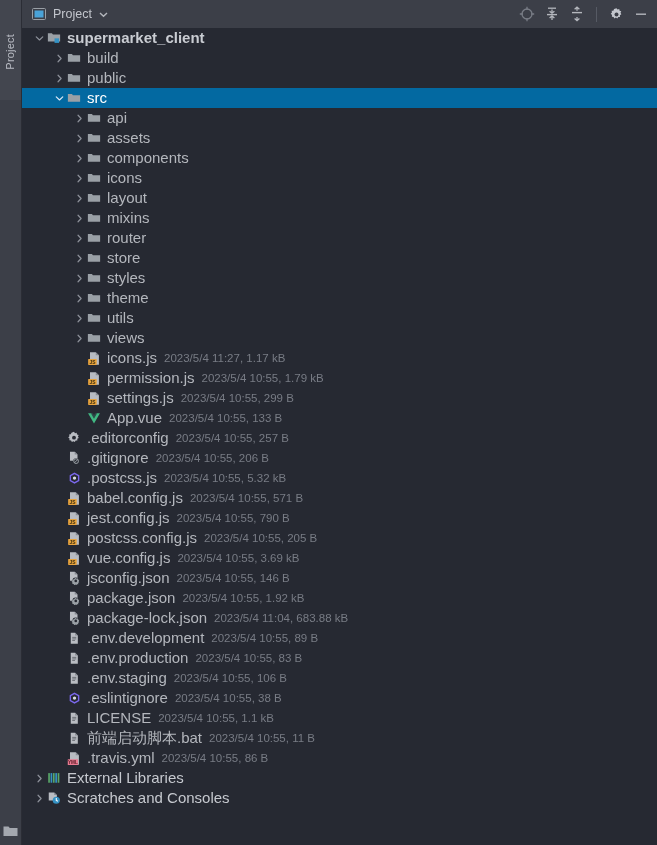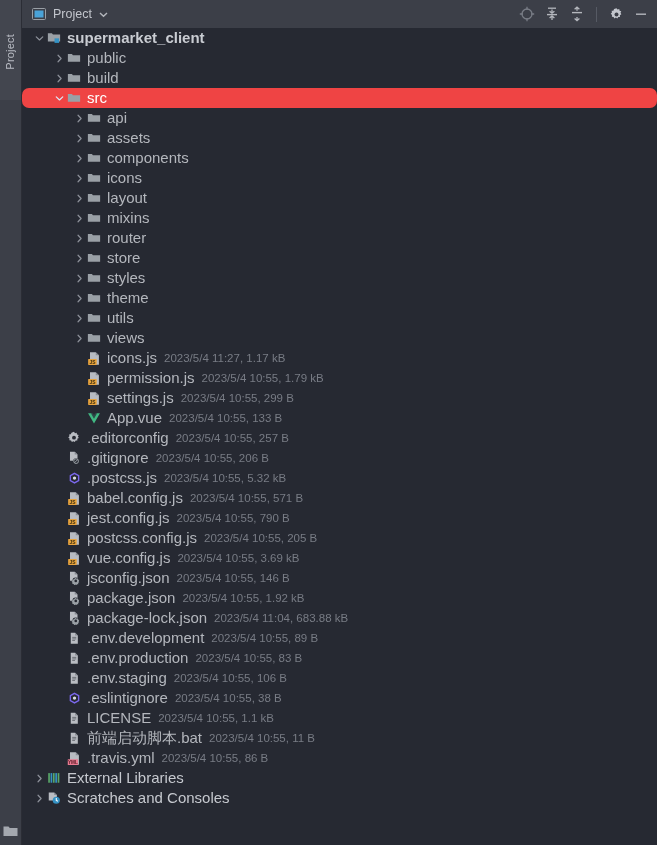--- a/index.html
+++ b/index.html
@@ -118,21 +118,21 @@
     padding-top: 0px;
   }
   .row {
     height: 20px;
     display: flex;
     align-items: center;
     white-space: nowrap;
     box-sizing: border-box;
     position: relative;
   }
-  .row.sel { background: #ef4444; border-radius: 7px; }
+  .row.sel { background: #0369a1; }
   .arrow {
     width: 14px; height: 20px;
     flex: 0 0 14px;
     display: inline-flex;
     align-items: center;
     justify-content: center;
   }
   .arrow.empty { visibility: hidden; }
   .ficon {
     width: 16px; height: 16px;
@@ -256,35 +256,35 @@
           <span class="arrow">
             <svg width="9" height="9" viewBox="0 0 10 10">
               <path d="M3.4 1.4L6.8 5l-3.4 3.6" fill="none" stroke="#8d919a" stroke-width="1.35" stroke-linecap="round" stroke-linejoin="round"></path>
             </svg>
           </span>
           <span class="ficon">
             <svg width="14" height="14" viewBox="0 0 16 16">
               <path d="M1 3.4h4.6l1.2 1.4H15v7.6H1z" fill="#9aa0a6"></path>
             </svg>
           </span>
+          <span class="label">build</span>
+        </div>
+        <div class="row">
+          <span class="ind" style="width: 30px;"></span>
+          <span class="arrow">
+            <svg width="9" height="9" viewBox="0 0 10 10">
+              <path d="M3.4 1.4L6.8 5l-3.4 3.6" fill="none" stroke="#8d919a" stroke-width="1.35" stroke-linecap="round" stroke-linejoin="round"></path>
+            </svg>
+          </span>
+          <span class="ficon">
+            <svg width="14" height="14" viewBox="0 0 16 16">
+              <path d="M1 3.4h4.6l1.2 1.4H15v7.6H1z" fill="#9aa0a6"></path>
+            </svg>
+          </span>
           <span class="label">public</span>
-        </div>
-        <div class="row">
-          <span class="ind" style="width: 30px;"></span>
-          <span class="arrow">
-            <svg width="9" height="9" viewBox="0 0 10 10">
-              <path d="M3.4 1.4L6.8 5l-3.4 3.6" fill="none" stroke="#8d919a" stroke-width="1.35" stroke-linecap="round" stroke-linejoin="round"></path>
-            </svg>
-          </span>
-          <span class="ficon">
-            <svg width="14" height="14" viewBox="0 0 16 16">
-              <path d="M1 3.4h4.6l1.2 1.4H15v7.6H1z" fill="#9aa0a6"></path>
-            </svg>
-          </span>
-          <span class="label">build</span>
         </div>
         <div class="row sel">
           <span class="ind" style="width: 30px;"></span>
           <span class="arrow">
             <svg width="9" height="9" viewBox="0 0 10 10">
               <path d="M1.4 3.2L5 6.6l3.6-3.4" fill="none" stroke="#dce8f7" stroke-width="1.35" stroke-linecap="round" stroke-linejoin="round"></path>
             </svg>
           </span>
           <span class="ficon">
             <svg width="14" height="14" viewBox="0 0 16 16">

